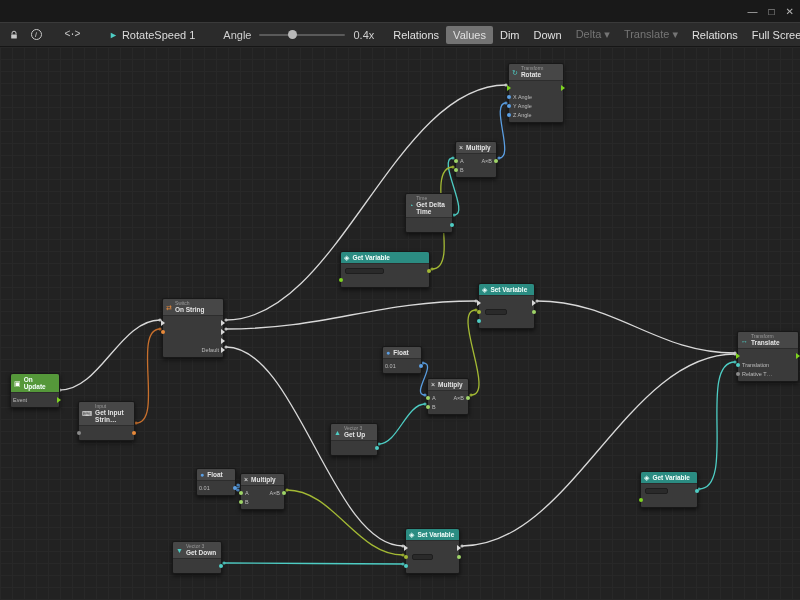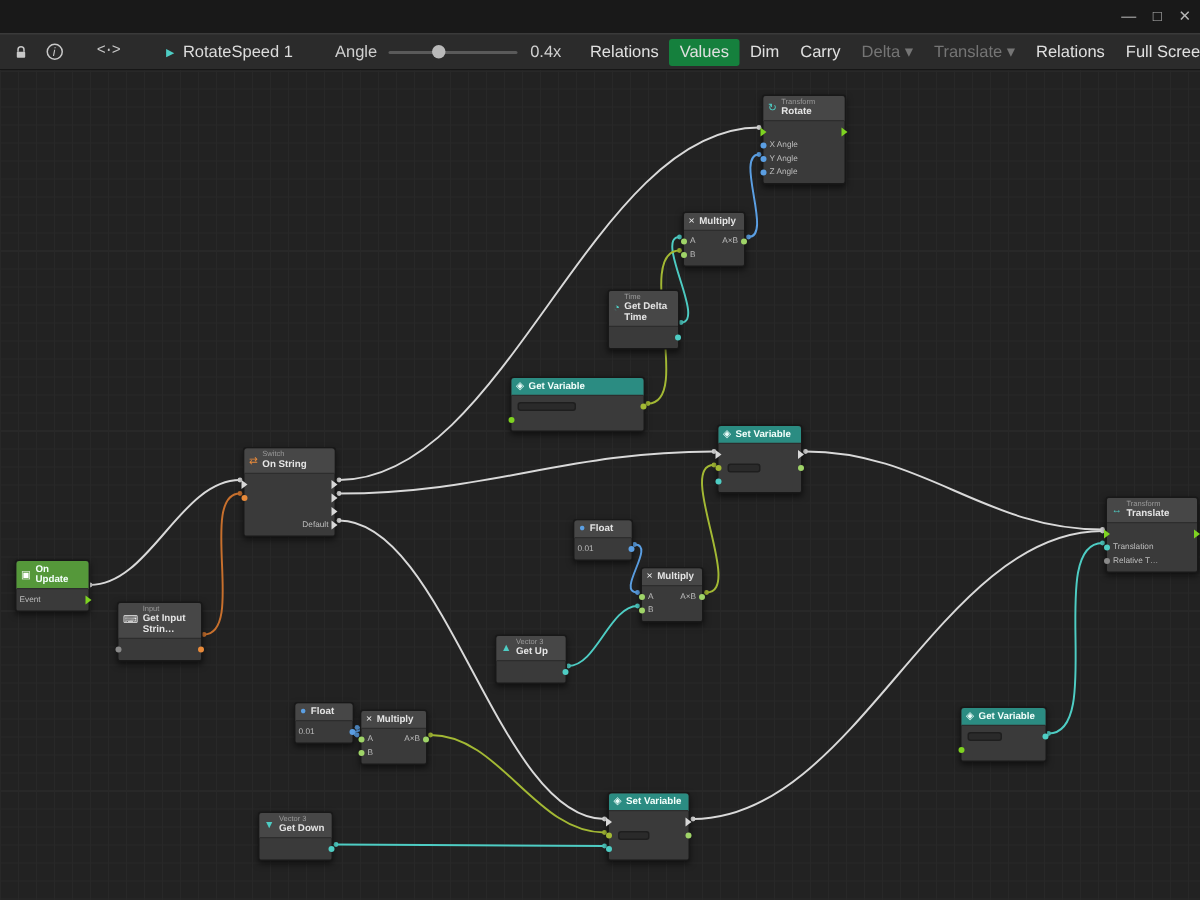--- a/index.html
+++ b/index.html
@@ -20,21 +20,21 @@
   .info-circle{display:inline-flex;width:11px;height:11px;border:1px solid #c8c8c8;
     border-radius:50%;font-size:8px;align-items:center;justify-content:center;font-style:italic}
   .code-icon{font-family:"Liberation Mono",monospace;font-size:10px;letter-spacing:-1px;margin-left:14px}
   .crumb{display:flex;align-items:center;gap:4px;margin-left:26px;color:#dcdcdc}
   .crumb .cursor{color:#4ecdc4;font-size:9px}
   .zoomwrap{display:flex;align-items:center;margin-left:28px}
   .zoomtrack{width:86px;height:2px;background:#5a5a5a;border-radius:1px;position:relative;margin:0 8px}
   .zoomthumb{position:absolute;top:-4px;width:9px;height:9px;border-radius:50%;background:#b9b9b9}
   #tb-buttons{display:flex;align-items:center;margin-left:12px}
   .tb{padding:3px 7px;color:#e0e0e0;border-radius:2px}
-  .tb.active{background:#15803d}
+  .tb.active{background:#737373}
   .tb.disabled{color:#757575}
   
   #canvas{position:absolute;top:47px;left:0;width:800px;height:553px;background-color:#222222;
     background-image:
       linear-gradient(#282828 1px,transparent 1px),
       linear-gradient(90deg,#282828 1px,transparent 1px),
       linear-gradient(#2d2d2d 1px,transparent 1px),
       linear-gradient(90deg,#2d2d2d 1px,transparent 1px);
     background-size:12px 12px,12px 12px,120px 120px,120px 120px}
   #edges{position:absolute;left:0;top:0}
@@ -93,21 +93,21 @@
     <span class="zoomtrack">
       <span class="zoomthumb" id="zoom-thumb" style="left: 33%;"></span>
     </span>
     <span>0.4x</span>
   </span>
 
   <span id="tb-buttons">
       <span class="tb">Relations</span>
       <span class="tb active">Values</span>
       <span class="tb">Dim</span>
-      <span class="tb">Carry</span>
+      <span class="tb">Down</span>
       <span class="tb disabled">Delta ▾</span>
       <span class="tb disabled">Translate ▾</span>
       <span class="tb">Relations</span>
       <span class="tb">Full Screen</span>
     </span>
 </div>
 
 <div id="canvas">
   <svg id="edges" width="800" height="553" viewBox="0 0 800 553">
       <path d="M 60 343 C 100 343, 120 273, 160 273" stroke="#d9d9d9" fill="none" stroke-width="1.3"></path>

